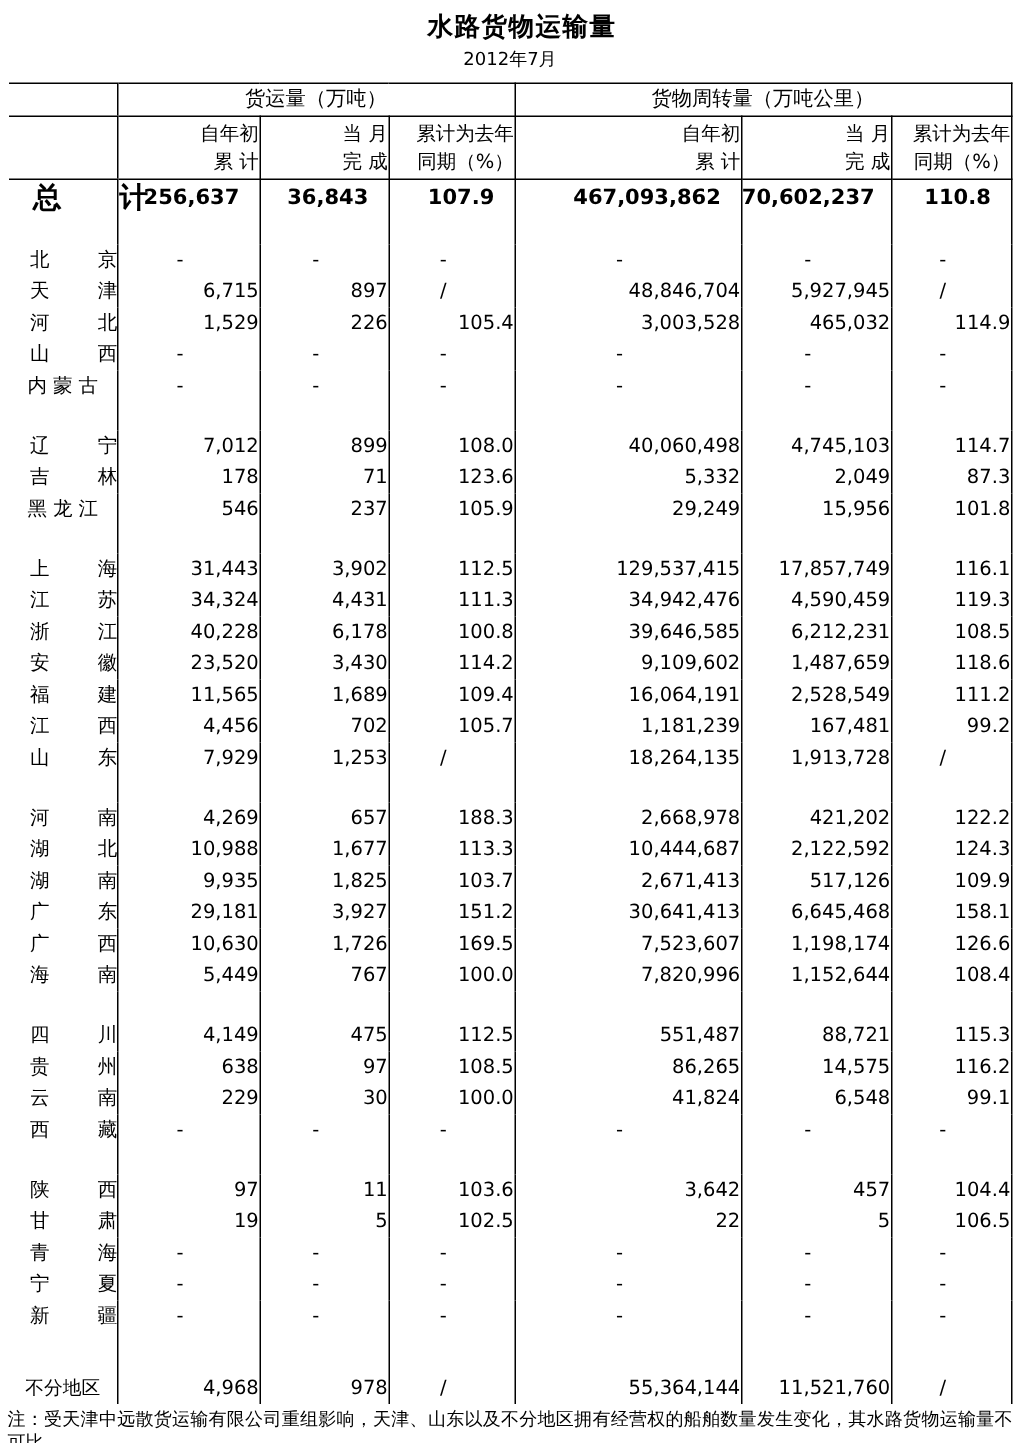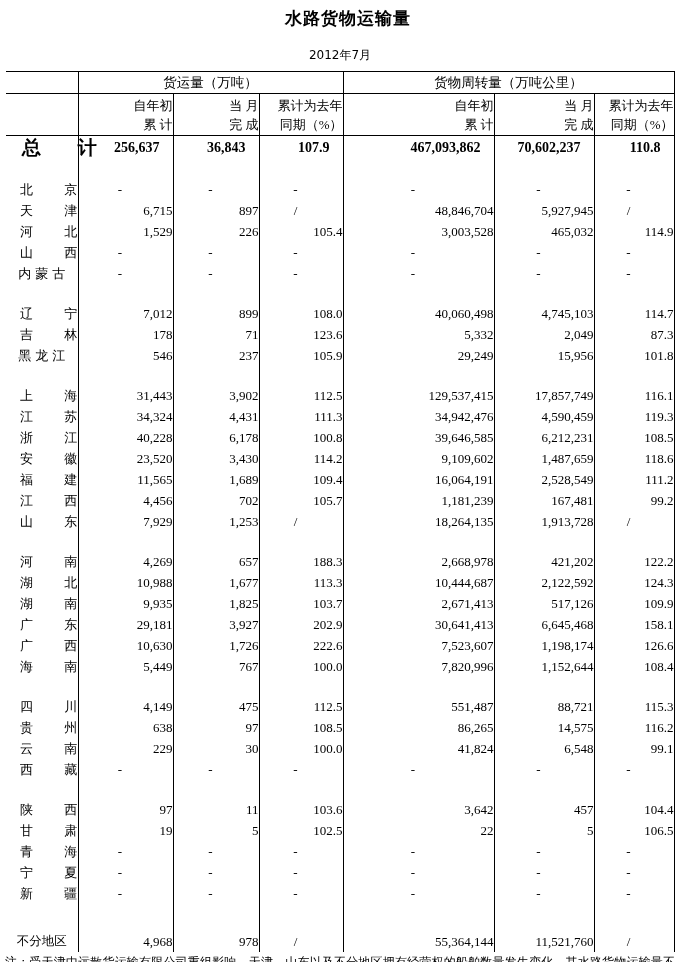--- a/index.html
+++ b/index.html
@@ -31,28 +31,27 @@
     font-size: 17px;
     font-weight: bold;
     letter-spacing: 1px;
     line-height: 22px;
     padding-left: 16px;
   }
   .doc-subtitle {
     font-size: 12px;
     font-weight: normal;
     line-height: 17px;
-    margin-top: 18px;
+    margin-top: 2px;
   }
 
   
   .tbl-wrap {
     margin-top: 7px;
     padding: 0 6px;
-    font-family: Liberation Serif, serif;
   }
   table.stat {
     border-collapse: collapse;
     width: 668px;
     table-layout: fixed;
     font-size: 12.5px;
   }
   table.stat td, table.stat th {
     padding: 0;
     font-weight: normal;
@@ -386,30 +385,30 @@
             <td class="num br">1,825</td>
             <td class="num br">103.7</td>
             <td class="num br">2,671,413</td>
             <td class="num br">517,126</td>
             <td class="num br">109.9</td>
           </tr>
           <tr class="data-row">
             <td class="name"><span class="nm n2">广 东</span></td>
             <td class="num bl br">29,181</td>
             <td class="num br">3,927</td>
-            <td class="num br">202.9</td>
+            <td class="num br">151.2</td>
             <td class="num br">30,641,413</td>
             <td class="num br">6,645,468</td>
             <td class="num br">158.1</td>
           </tr>
           <tr class="data-row">
             <td class="name"><span class="nm n2">广 西</span></td>
             <td class="num bl br">10,630</td>
             <td class="num br">1,726</td>
-            <td class="num br">222.6</td>
+            <td class="num br">169.5</td>
             <td class="num br">7,523,607</td>
             <td class="num br">1,198,174</td>
             <td class="num br">126.6</td>
           </tr>
           <tr class="data-row">
             <td class="name"><span class="nm n2">海 南</span></td>
             <td class="num bl br">5,449</td>
             <td class="num br">767</td>
             <td class="num br">100.0</td>
             <td class="num br">7,820,996</td>

